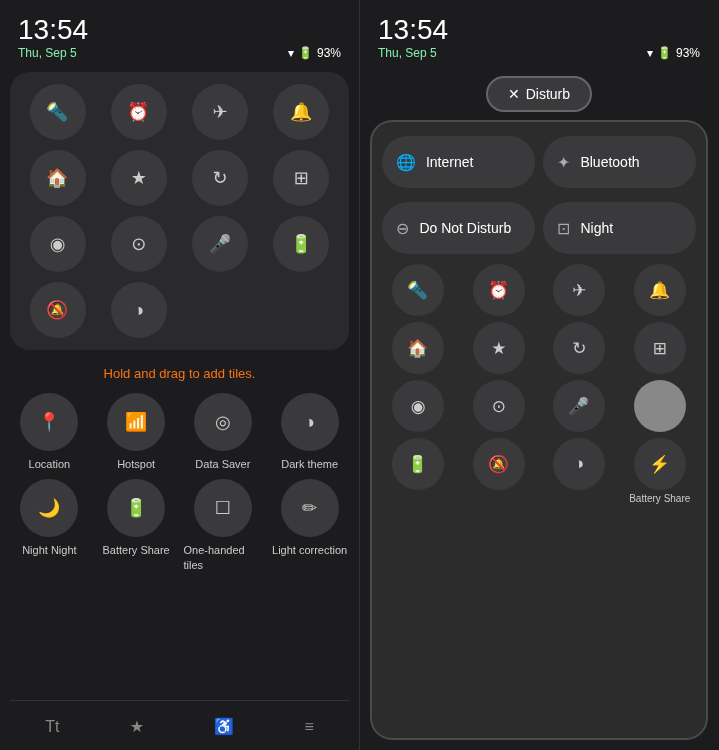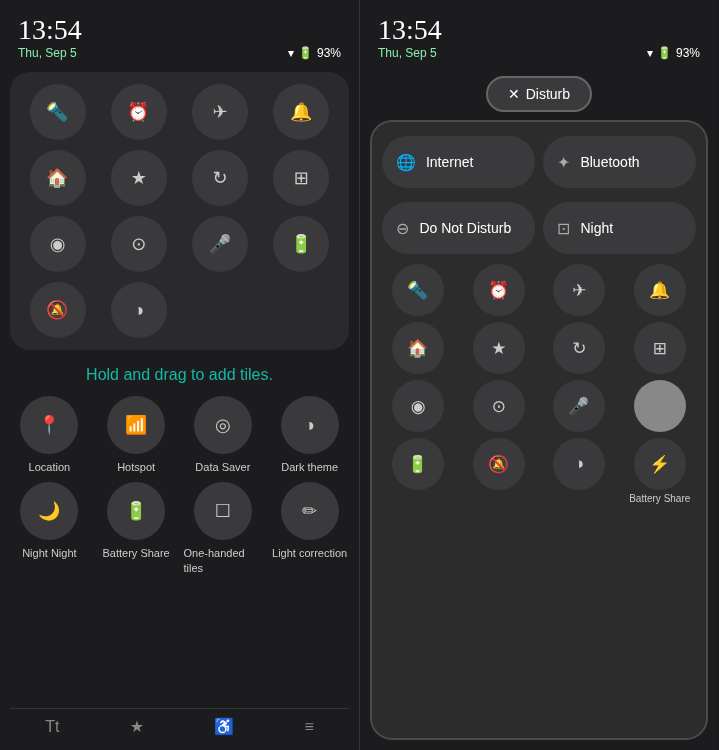--- a/index.html
+++ b/index.html
@@ -33,21 +33,20 @@
       justify-content: space-between;
       align-items: flex-end;
       padding: 4px 8px 8px 8px;
     }
 
     .time {
       font-size: 28px;
       font-weight: 300;
       color: #ffffff;
       line-height: 1;
-      font-family: Liberation Serif, serif;
     }
 
     .date {
       font-size: 12px;
       color: #86efac;
       margin-top: 2px;
     }
 
     .status-icons {
       display: flex;
@@ -80,22 +79,22 @@
       align-items: center;
       justify-content: center;
       color: #cccccc;
       font-size: 18px;
       cursor: pointer;
       margin: 0 auto;
     }
 
     .hold-drag-text {
       text-align: center;
-      color: #14b8a6;
-      font-size: 16px;
+      color: #f97316;
+      font-size: 13px;
       padding: 12px 0 8px 0;
     }
 
     
     .available-tiles {
       flex: 1;
       overflow: hidden;
     }
 
     .available-grid {
@@ -122,21 +121,21 @@
       font-size: 11px;
       color: #cccccc;
       line-height: 1.3;
     }
 
     
     .bottom-nav {
       display: flex;
       justify-content: space-around;
       align-items: center;
-      padding: 8px 0 4px 0;
+      padding: 16px 0 4px 0;
       border-top: 1px solid #333;
       margin-top: 6px;
     }
 
     .bottom-nav-item {
       color: #888;
       font-size: 16px;
       cursor: pointer;
     }
 

